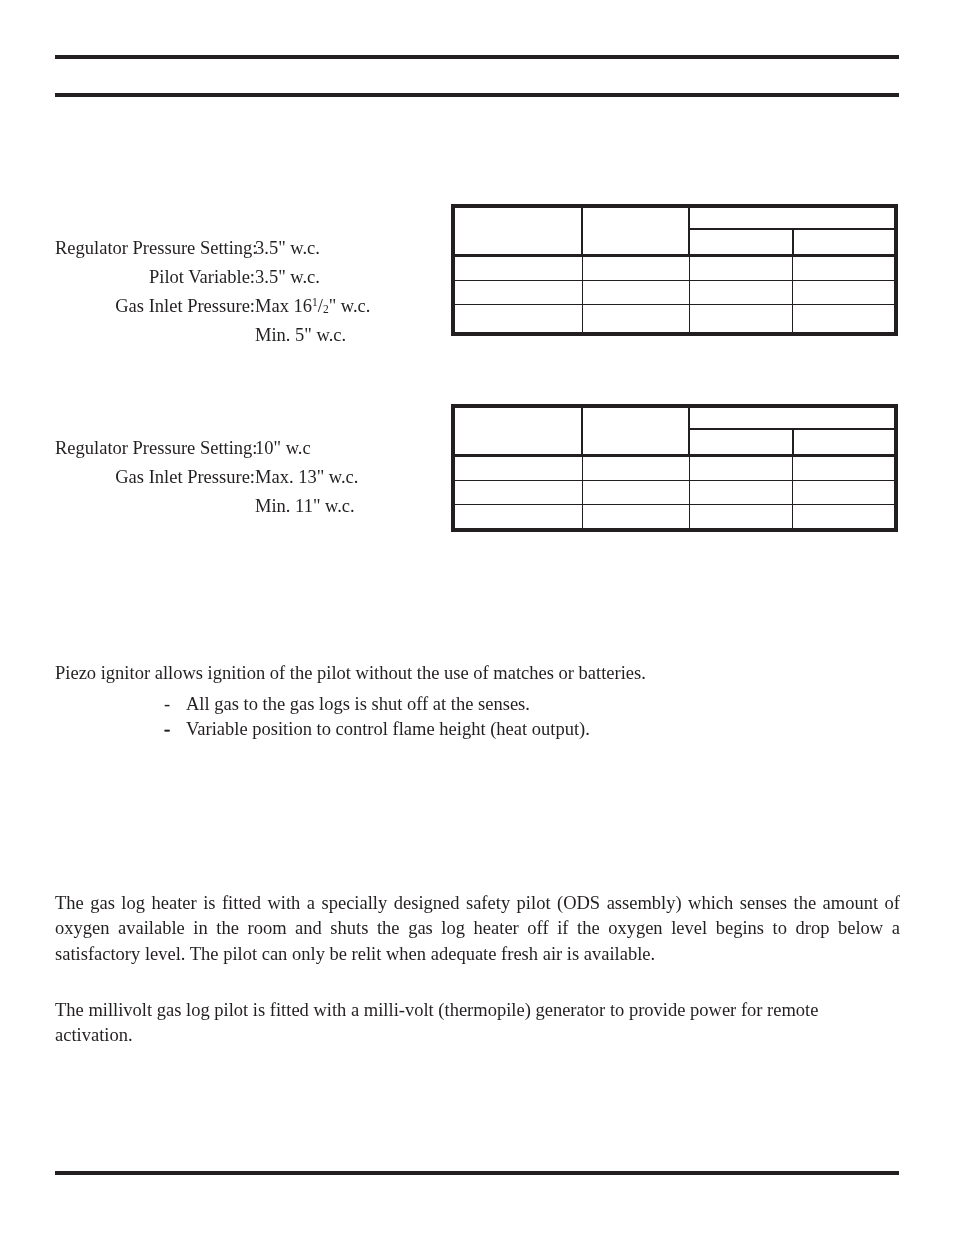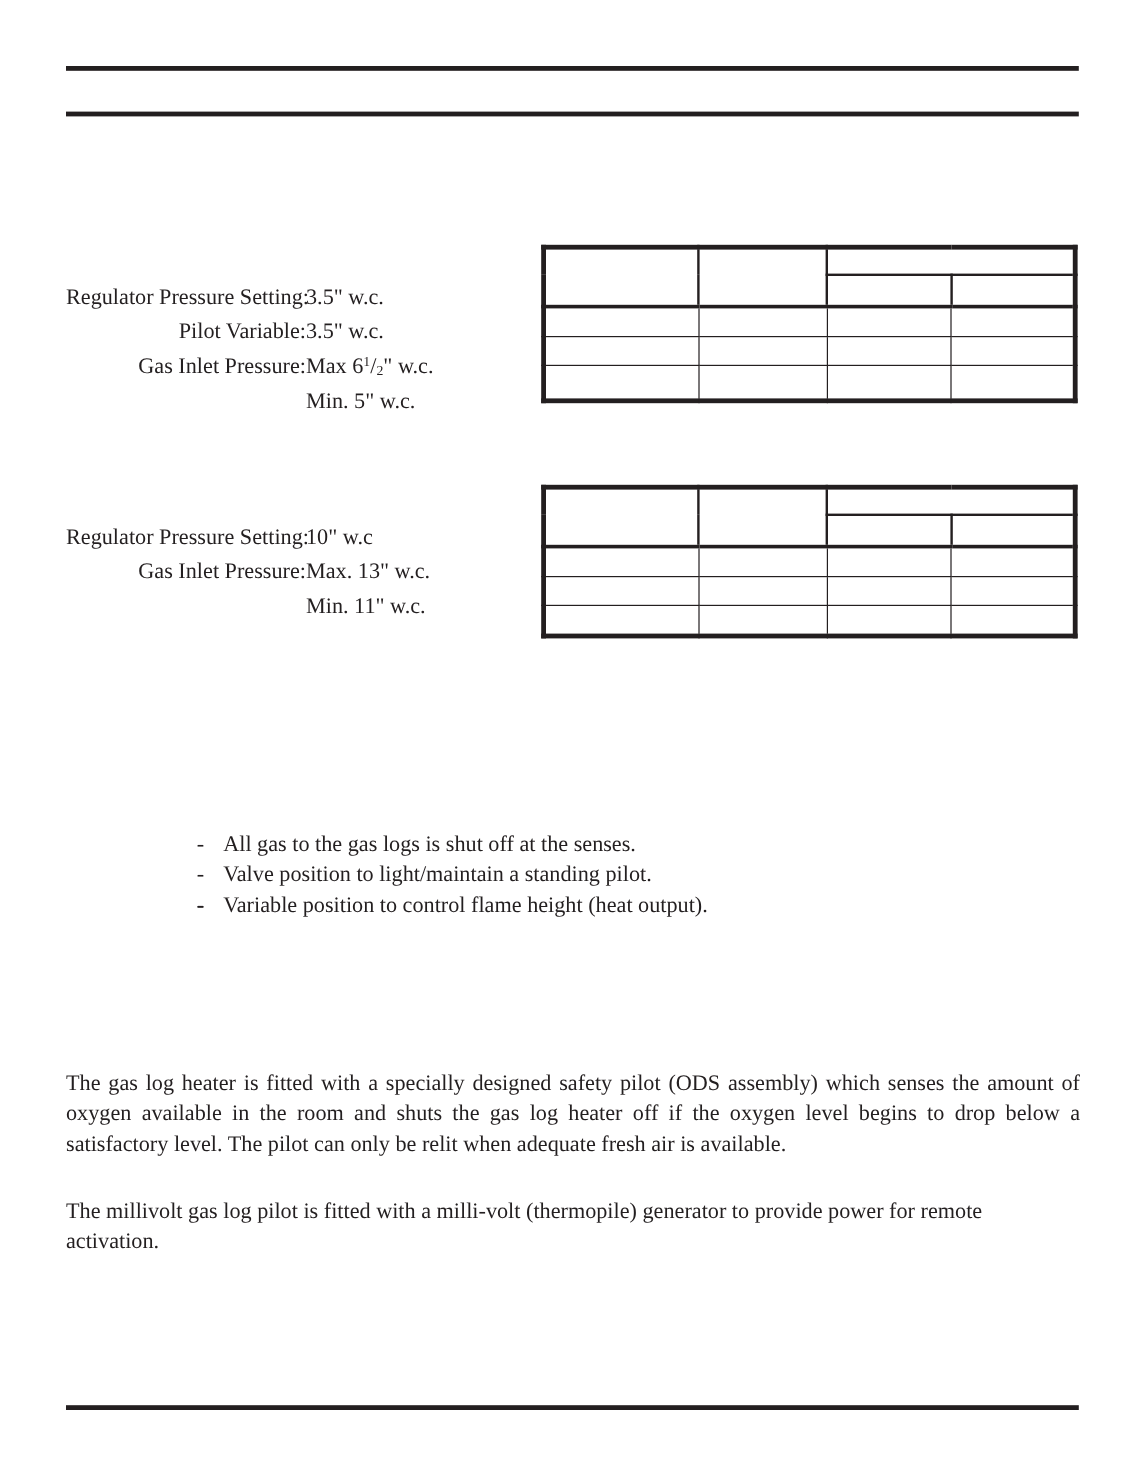--- a/index.html
+++ b/index.html
@@ -207,21 +207,21 @@
   <div class="section-heading" style="top:160px;"></div>
 
   <div class="spec-block" id="spec-block-1">
     <div class="spec-row">
       <span class="spec-label">Regulator Pressure Setting:</span><span class="spec-value">3.5" w.c.</span>
     </div>
     <div class="spec-row">
       <span class="spec-label">Pilot Variable:</span><span class="spec-value">3.5" w.c.</span>
     </div>
     <div class="spec-row">
-      <span class="spec-label">Gas Inlet Pressure:</span><span class="spec-value frac"><span>Max 6</span><sup>1</sup>/<sub>2</sub><span>" w.c.</span></span>
+      <span class="spec-label">Gas Inlet Pressure:</span><span class="spec-value frac"><span>Max 16</span><sup>1</sup>/<sub>2</sub><span>" w.c.</span></span>
     </div>
     <div class="spec-row">
       <span class="spec-label"></span><span class="spec-value">Min. 5" w.c.</span>
     </div>
   </div>
 
   <table class="data-table" id="data-table-1">
     <tbody>
       <tr>
         <td class="hdr-cell col-1" rowspan="2">
@@ -362,29 +362,29 @@
           </td>
         <td class="col-4">
             <span class="cell-text"></span>
           </td>
       </tr>
     </tbody>
   </table>
 
   <div class="section-heading" style="top:600px;"></div>
 
+  <p class="body-para" id="para-piezo">Piezo ignitor allows ignition of the pilot without the use of matches or batteries.</p>
 
   <ul id="valve-position-list">
     <li>
       <span class="dash-marker">-</span>
       <span>All gas to the gas logs is shut off at the senses.</span>
     </li>
     <li>
       <span class="dash-marker">-</span>
-      <span>Valve position to light/maintain a standing pilot.</span>
     </li>
     <li>
       <span class="dash-marker">-</span>
     </li>
     <li>
       <span class="dash-marker">-</span>
       <span>Variable position to control flame height (heat output).</span>
     </li>
   </ul>
 

